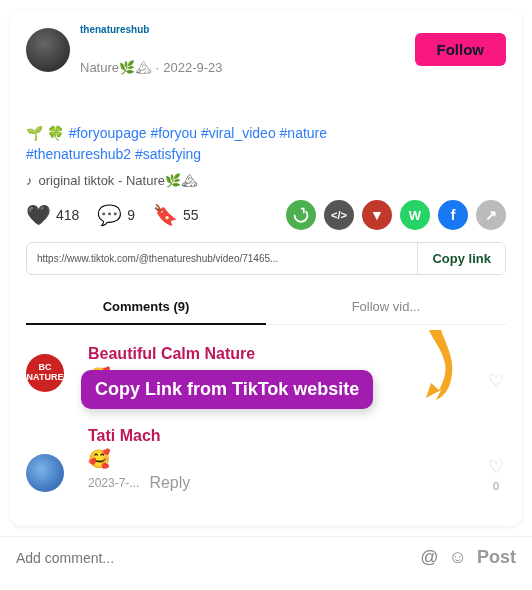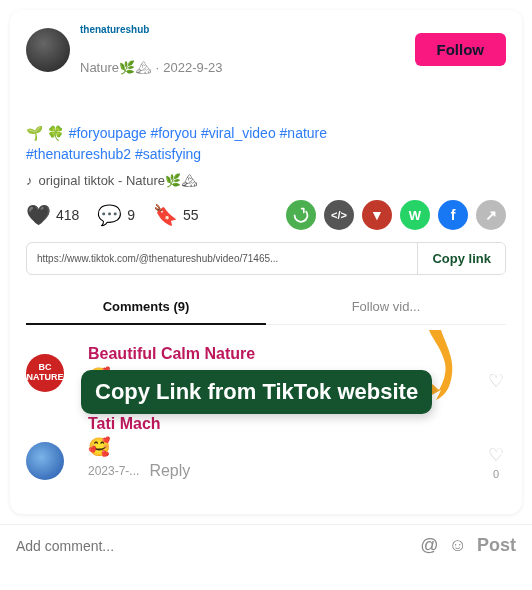--- a/index.html
+++ b/index.html
@@ -376,23 +376,23 @@
         <span class="heart-icon">♡</span>
       </div>
     </div>
 
     <div style="position:absolute; top:0; right:40px; width:55px; height:75px; pointer-events:none;">
       <svg viewBox="0 0 55 80" width="55" height="80">
         <path d="M30 5 C35 20, 45 35, 40 55 C38 65, 32 72, 25 75 L30 65 L15 73 L20 58 L28 65 C32 58, 36 48, 34 38 C30 22, 20 12, 18 5 Z" fill="#f5a623"></path>
       </svg>
     </div>
 
-    <div style="position:absolute; top:45px; left:55px; background:#14532d; color:#fff; font-size:22px; font-weight:700; border-radius:10px; padding:9px 14px; z-index:10; white-space:nowrap; box-shadow: 2px 4px 10px rgba(0,0,0,0.18);">Copy Link from TikTok website</div>
-
-    <div class="comment" style="margin-top:3px;">
+    <div style="position:absolute; top:45px; left:55px; background:#a21caf; color:#fff; font-size:18px; font-weight:700; border-radius:10px; padding:9px 14px; z-index:10; white-space:nowrap; box-shadow: 2px 4px 10px rgba(0,0,0,0.18);">Copy Link from TikTok website</div>
+
+    <div class="comment" style="margin-top:15px;">
       <div class="comment-avatar-tati" style="background: radial-gradient(circle at 40% 40%, #7ab4e8, #2255aa); width:38px; height:38px; border-radius:50%; flex-shrink:0;"></div>
       <div class="comment-body">
         <div class="comment-name">Tati Mach</div>
         <div class="comment-emoji">🥰</div>
         <div class="comment-meta">
           <span>2023-7-...</span>
           <span class="reply-link">Reply</span>
         </div>
       </div>
       <div class="comment-like">

